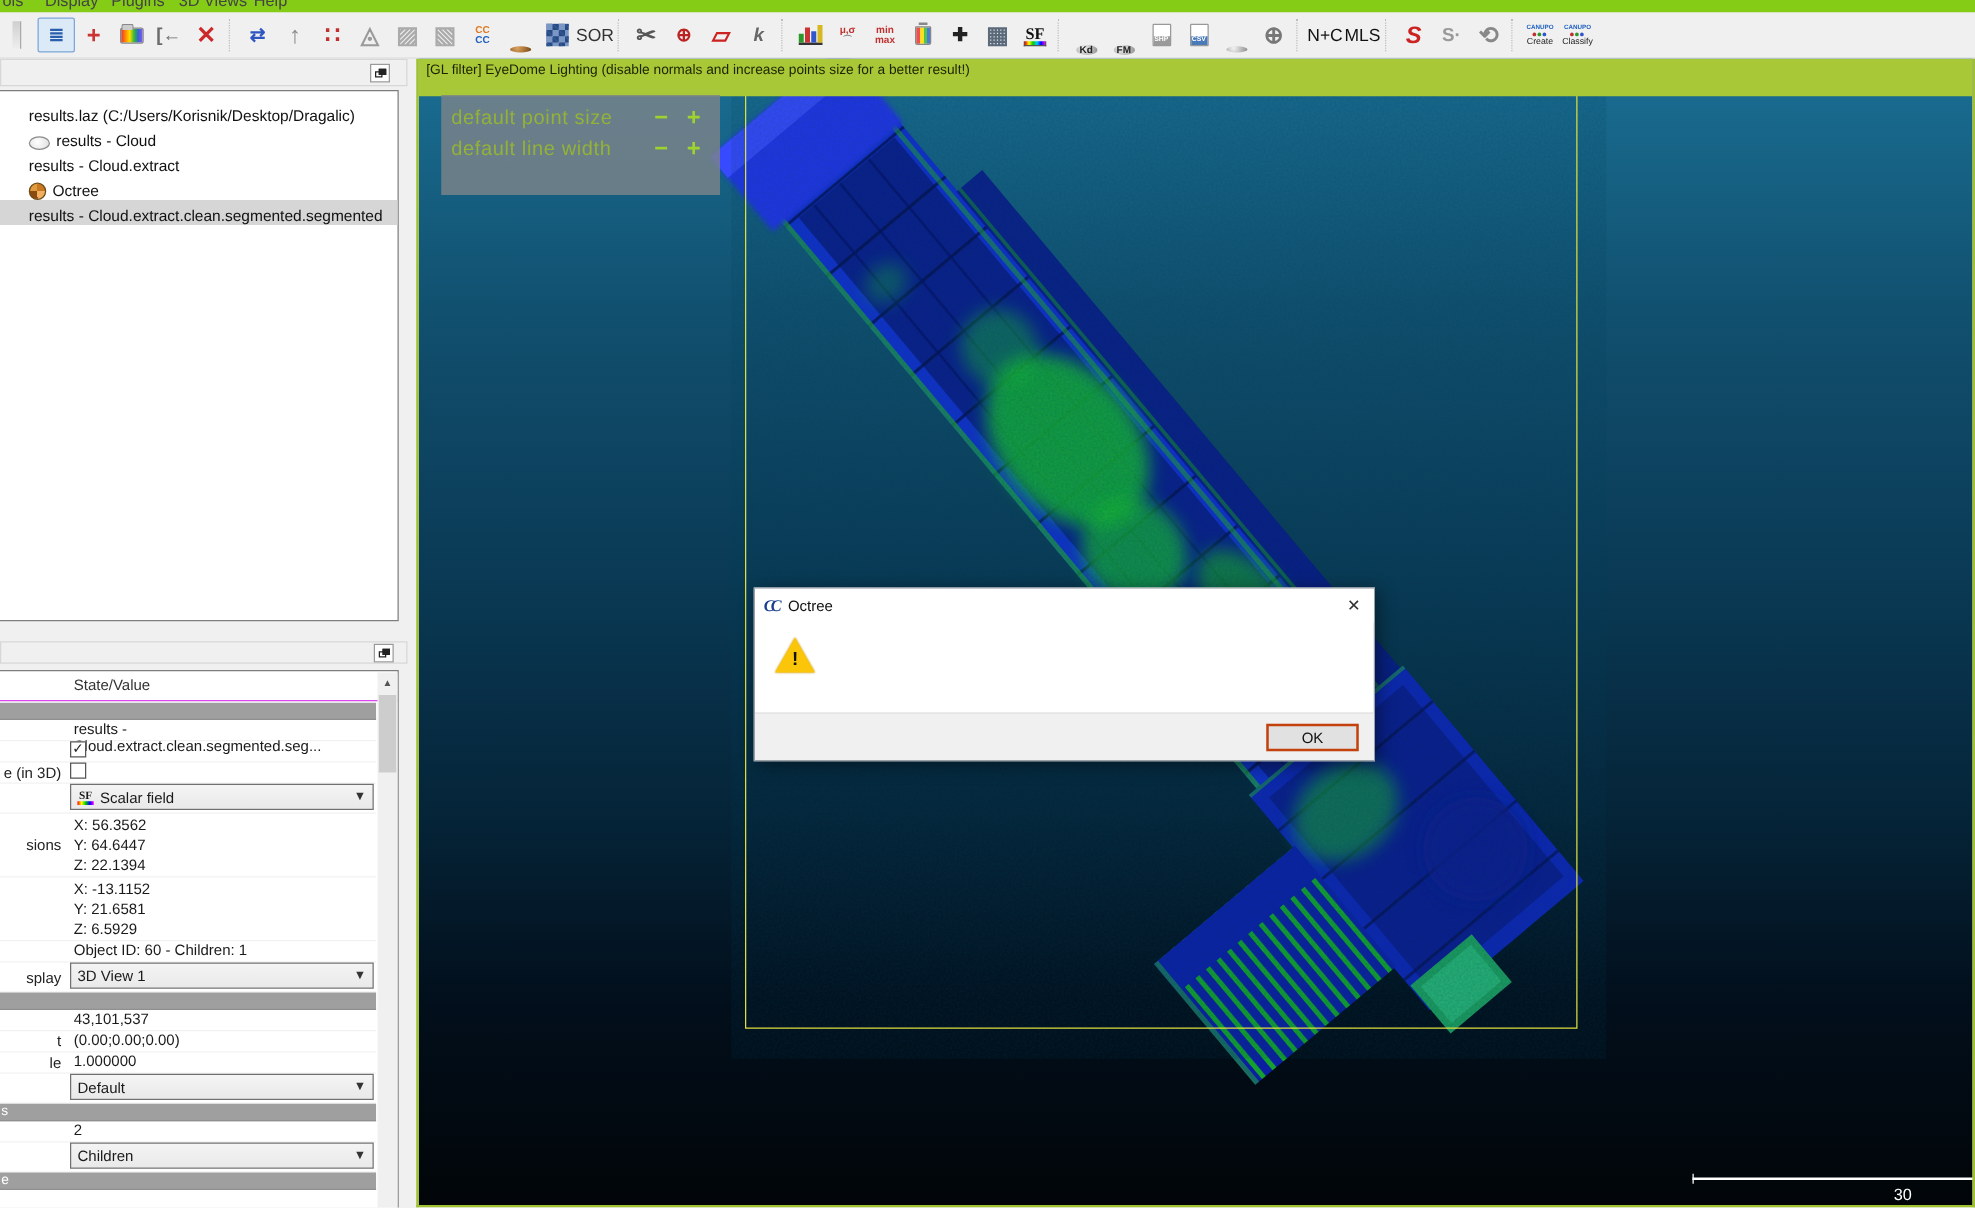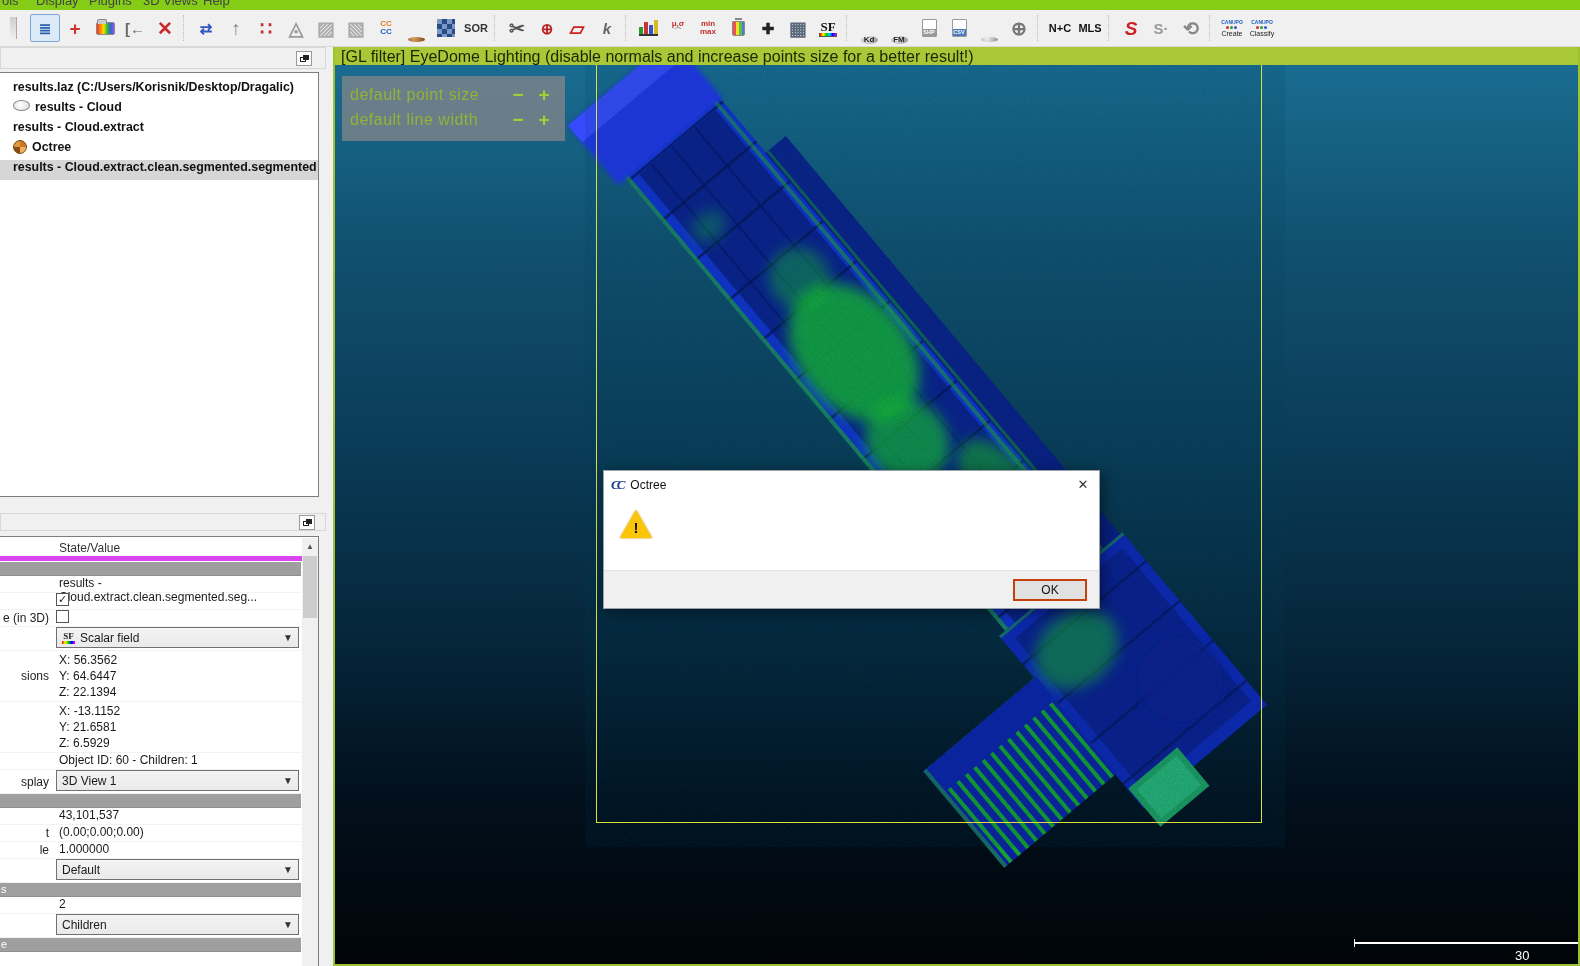--- a/index.html
+++ b/index.html
@@ -14,21 +14,21 @@
   #toolbar { position:absolute; left:0; top:10px; width:100%; height:37px; background:#f0f0f0;
              border-bottom:1px solid #d9d9d9; display:flex; align-items:center; padding-left:0; }
   .tsep { width:5px; height:26px; margin:0 3px; border-left:1px dotted #bdbdbd; }
   .ticon { width:30px; height:28px; display:flex; align-items:center; justify-content:center;
            flex-direction:column; font-size:15px; line-height:1; cursor:default; position:relative; }
   .ticon.active { background:#dce9f7; border:1px solid #7aa7d8; border-radius:2px; }
   .ticon .g { font-weight:bold; }
   .ticon .g.it { font-style:italic; }
   .ticon .g.big { font-size:19px; }
   .t2 { font-size:8px; font-weight:bold; line-height:1.05; text-align:center; }
-  .t1 { font-size:11px; font-weight:bold; }
+  .t1 { font-size:14px; font-weight:normal; }
   .sliver { width:7px; height:22px; background:linear-gradient(#cfcfcf,#eee); border-right:1px solid #aaa; margin-right:4px; }
   .folder { width:19px; height:13px; border-radius:2px; border:1px solid #888;
             background:linear-gradient(90deg,#e33,#f80,#fd0,#3b3,#36c,#85f); position:relative; }
   .folder:before { content:""; position:absolute; left:0; top:-4px; width:8px; height:4px;
                    background:#ccc; border:1px solid #888; border-bottom:none; border-radius:2px 2px 0 0; }
   .checker { width:18px; height:18px;
     background-image:linear-gradient(45deg,#274b85 25%,transparent 25%,transparent 75%,#274b85 75%),
                      linear-gradient(45deg,#274b85 25%,#7b97c6 25%,#7b97c6 75%,#274b85 75%);
     background-size:10px 10px; background-position:0 0,5px 5px; }
   .bars { display:flex; align-items:flex-end; gap:1px; height:16px; border-bottom:2px solid #333; }
@@ -57,31 +57,31 @@
   
   #left-col { position:absolute; left:0; top:47px; width:333px; height:919px; background:#f0f0f0; }
   .dockbar { position:absolute; left:0; width:326px; background:#f0f0f0; border:1px solid #d7d7d7; }
   .floatbtn { position:absolute; width:16px; height:15px; background:#fdfdfd; border:1px solid #9a9a9a; }
   .floatbtn .sq1,.floatbtn .sq2 { position:absolute; width:6px; height:5px; border:1px solid #222; background:#fff; }
   .floatbtn .sq1 { left:3px; top:5px; }
   .floatbtn .sq2 { left:6px; top:3px; background:#222; }
 
   #dbtree { position:absolute; left:-2px; top:25px; width:321px; height:425px; background:#fff;
             border:1px solid #7d7d7d; padding-top:7px; font-size:12.4px; color:#111; }
-  .titem { height:20px; display:flex; align-items:flex-start; padding-left:14px; white-space:nowrap;font-weight:bold; }
+  .titem { height:20px; display:flex; align-items:flex-end; padding-left:24px; white-space:nowrap; }
   .titem.sel { background:#d6d6d6; }
   .cloudic { width:17px; height:11px; background:radial-gradient(circle at 40% 40%, #fff, #ddd); border:1px solid #8a8a8a;
              border-radius:50%; margin-right:5px; flex:none; }
   .octic { width:14px; height:14px; border-radius:50%; border:1px solid #6e4a14; margin-right:5px; flex:none;
            background:conic-gradient(#c87820 0 25%, #f0b060 0 50%, #8a4a10 0 75%, #e09a40 0); }
 
   
   #props { position:absolute; left:-2px; top:489px; width:321px; height:460px; background:#fff;
            border:1px solid #7d7d7d; font-size:12px; color:#1a1a1a; }
-  #props-header { height:24px; border-bottom:5px solid #d946ef; position:relative; }
+  #props-header { height:24px; border-bottom:1px solid #d946ef; position:relative; }
   #props-header .hv { position:absolute; left:60px; top:4px; color:#333; }
   #prows { position:absolute; left:0; top:25px; right:17px; bottom:0; overflow:hidden; }
   .prow { position:relative; width:100%; border-bottom:1px solid #f2f2f2; }
   .prow .lab { position:absolute; left:0; top:0; bottom:0; width:53px; display:flex; align-items:center;
                justify-content:flex-end; padding-right:3px; overflow:hidden; white-space:nowrap; color:#222; }
   .prow .val { position:absolute; left:57px; top:0; right:2px; display:flex; align-items:center; }
   .prow.section { background:#9f9f9f; height:14px; border-bottom:1px solid #8f8f8f; }
   .prow.section .slab { position:absolute; left:2px; top:0; color:#fff; font-size:11px; }
   .prow.rtext { height:17px; }
   .prow.rtext3 { height:51px; }
@@ -99,23 +99,23 @@
   #pscroll { position:absolute; right:0; top:1px; bottom:1px; width:16px; background:#f0f0f0; }
   #pscroll .sarrow { position:absolute; left:0; width:16px; height:17px; color:#555; font-size:8px;
                      display:flex; align-items:center; justify-content:center; }
   #pscroll .thumb { position:absolute; left:1px; top:18px; width:14px; height:62px; background:#cdcdcd; }
 
   
   #viewport { position:absolute; left:333px; top:47px; width:1247px; height:919px;
               border:2px solid #9fc02f; border-top:none;
               background:linear-gradient(#1a6f94 0%, #11506f 22%, #0a3a55 45%, #052438 66%, #020f1c 82%, #010508 100%);
               overflow:hidden; }
-  #glbanner { position:absolute; left:0; top:0; width:100%; height:18px; background:#a9c838;
-              color:#1c2400; font-size:16px; line-height:19px; padding-left:6px; }
-  #sizebox { position:absolute; left:7px; top:29px; width:223px; height:65px;
+  #glbanner { position:absolute; left:0; top:0; width:100%; height:30px; background:#a9c838;
+              color:#1c2400; font-size:11px; line-height:19px; padding-left:6px; }
+  #sizebox { position:absolute; left:18px; top:29px; width:223px; height:80px;
              background:rgba(123,132,138,0.82); padding:6px 8px; }
   .sizerow { height:25px; display:flex; align-items:center; }
   .sizerow .slabel { color:#94b237; font-size:16px; letter-spacing:.5px; flex:1; }
   .sizerow .sbtn { color:#9ed32f; font-size:19px; font-weight:bold; width:26px; text-align:center; }
   #selbox { position:absolute; left:261px; top:17px; width:666px; height:759px;
             border:1px solid #dede3e; }
   #cloud-svg { position:absolute; left:0; top:0; }
   #scalebar { position:absolute; left:1019px; top:895px; width:228px; height:2px; background:#fff; }
   #scalebar:before { content:""; position:absolute; left:0; top:-3px; width:1px; height:8px; background:#fff; }
   #scalelabel { position:absolute; left:1180px; top:901px; color:#fff; font-size:13px; }

